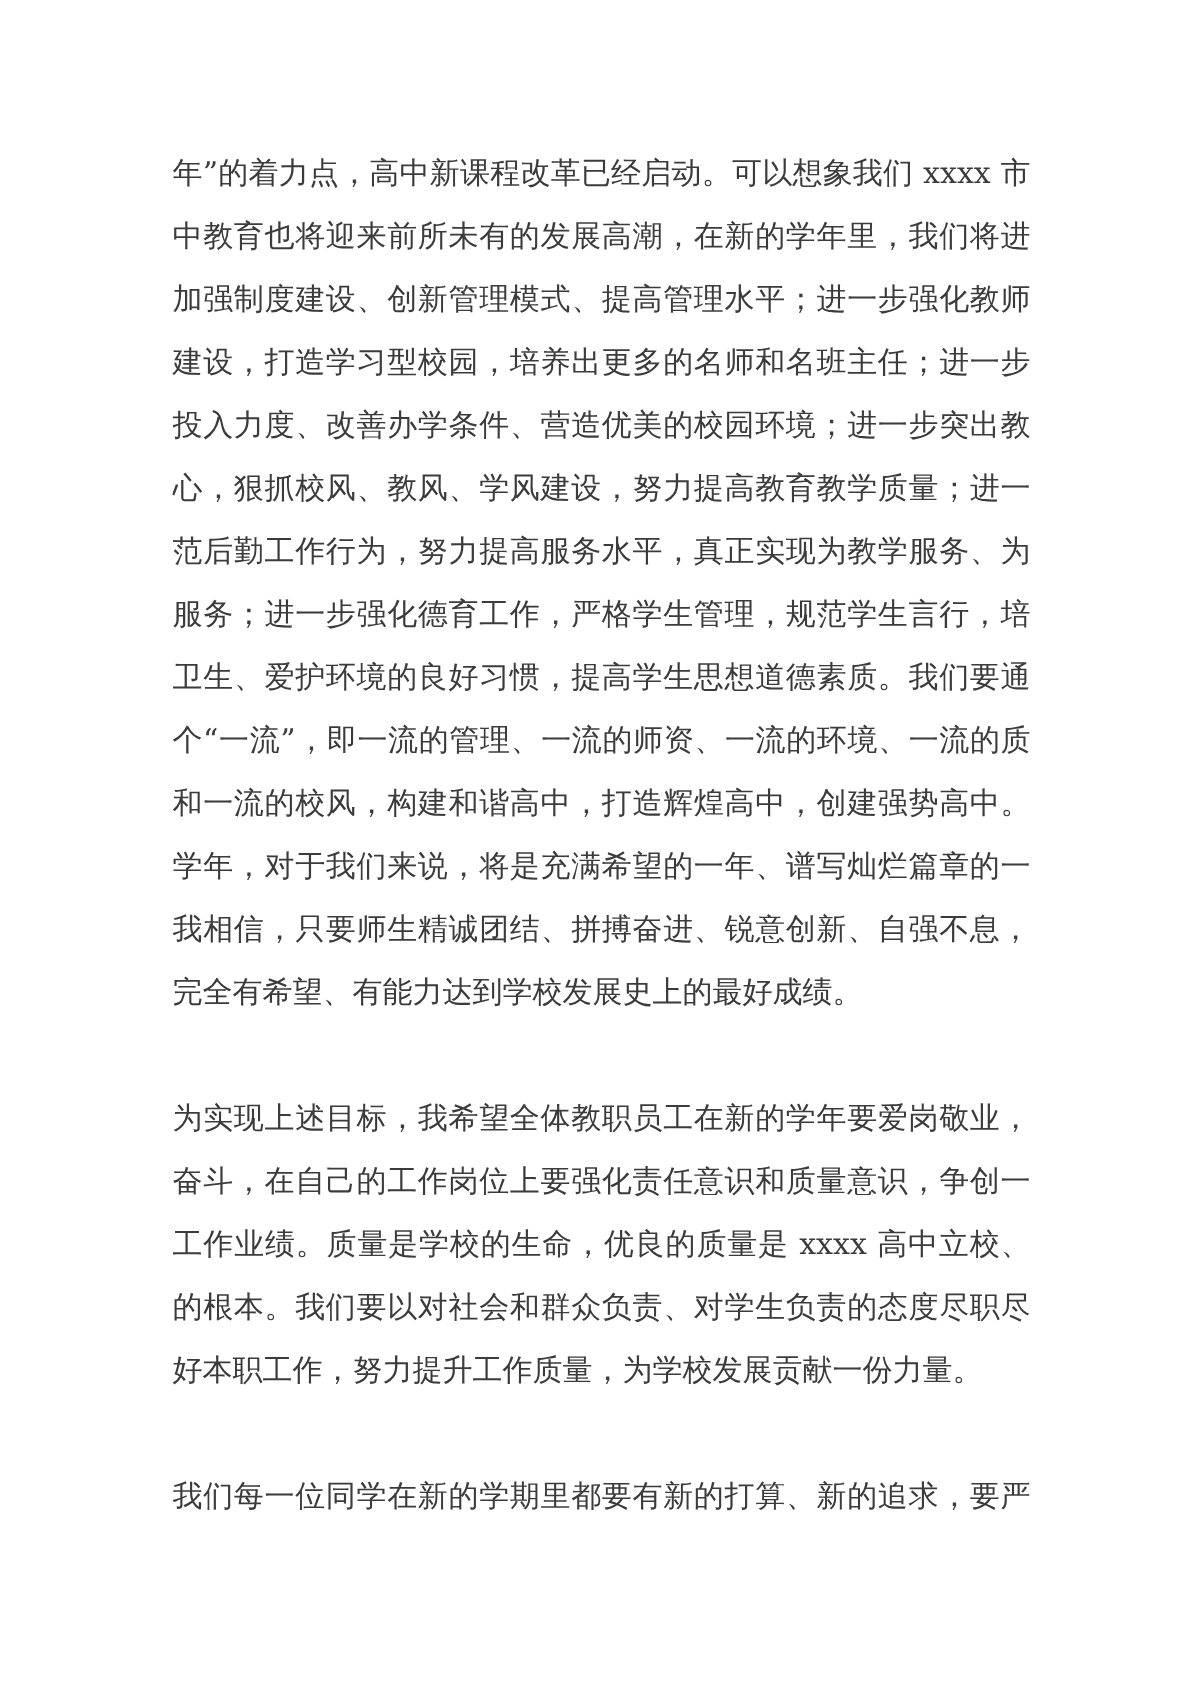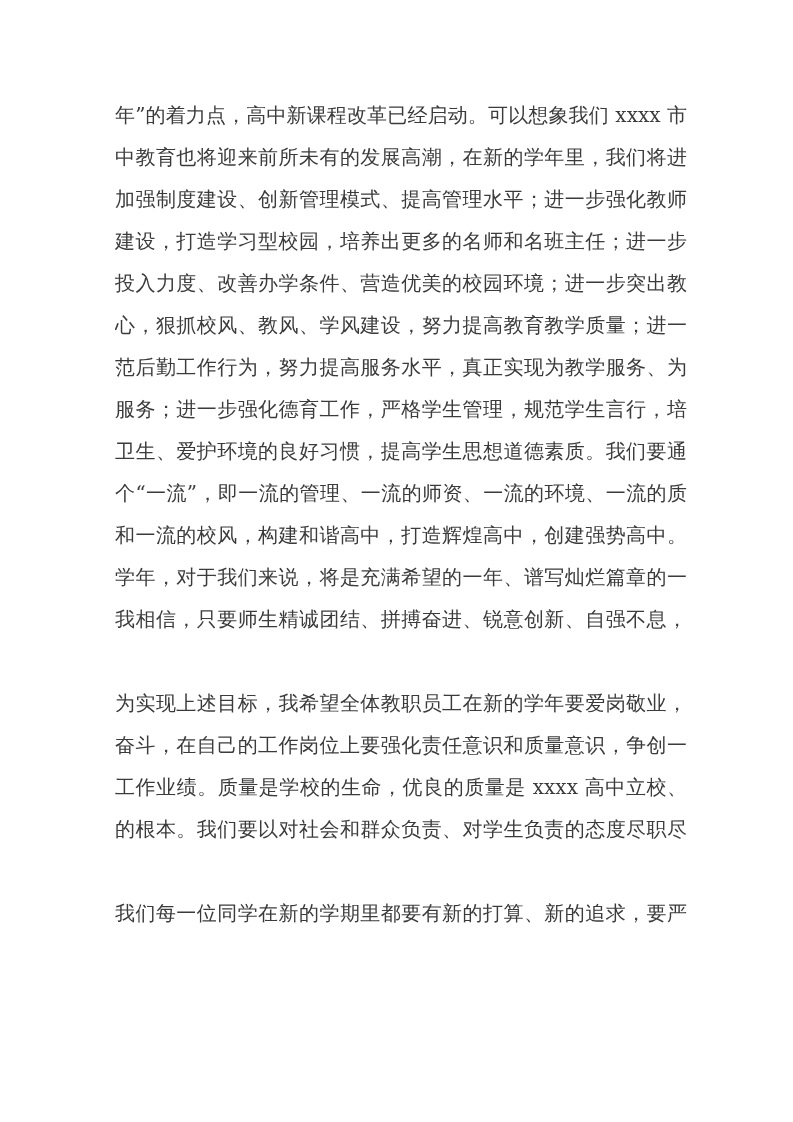--- a/index.html
+++ b/index.html
@@ -55,27 +55,29 @@
       <div class="line j">建设，打造学习型校园，培养出更多的名师和名班主任；进一步增大</div>
       <div class="line j">投入力度、改善办学条件、营造优美的校园环境；进一步突出教学中</div>
       <div class="line j">心，狠抓校风、教风、学风建设，努力提高教育教学质量；进一步规</div>
       <div class="line j">范后勤工作行为，努力提高服务水平，真正实现为教学服务、为师生</div>
       <div class="line j">服务；进一步强化德育工作，严格学生管理，规范学生言行，培养讲</div>
       <div class="line j">卫生、爱护环境的良好习惯，提高学生思想道德素质。我们要通过五</div>
       <div class="line j">个“一流”，即一流的管理、一流的师资、一流的环境、一流的质量</div>
       <div class="line j">和一流的校风，构建和谐高中，打造辉煌高中，创建强势高中。新的</div>
       <div class="line j">学年，对于我们来说，将是充满希望的一年、谱写灿烂篇章的一年。</div>
       <div class="line j">我相信，只要师生精诚团结、拼搏奋进、锐意创新、自强不息，我们</div>
+      <div class="line">完全有希望、有能力达到学校发展史上的最好成绩。</div>
     </div>
 
     <div class="paragraph">
       <div class="line j">为实现上述目标，我希望全体教职员工在新的学年要爱岗敬业，团结</div>
       <div class="line j">奋斗，在自己的工作岗位上要强化责任意识和质量意识，争创一流的</div>
       <div class="line j">工作业绩。质量是学校的生命，优良的质量是 xxxx 高中立校、强校</div>
       <div class="line j">的根本。我们要以对社会和群众负责、对学生负责的态度尽职尽责搞</div>
+      <div class="line">好本职工作，努力提升工作质量，为学校发展贡献一份力量。</div>
     </div>
 
     <div class="paragraph">
       <div class="line j">我们每一位同学在新的学期里都要有新的打算、新的追求，要严格遵</div>
     </div>
 
   </div>
 </div>
 
 </body></html>

